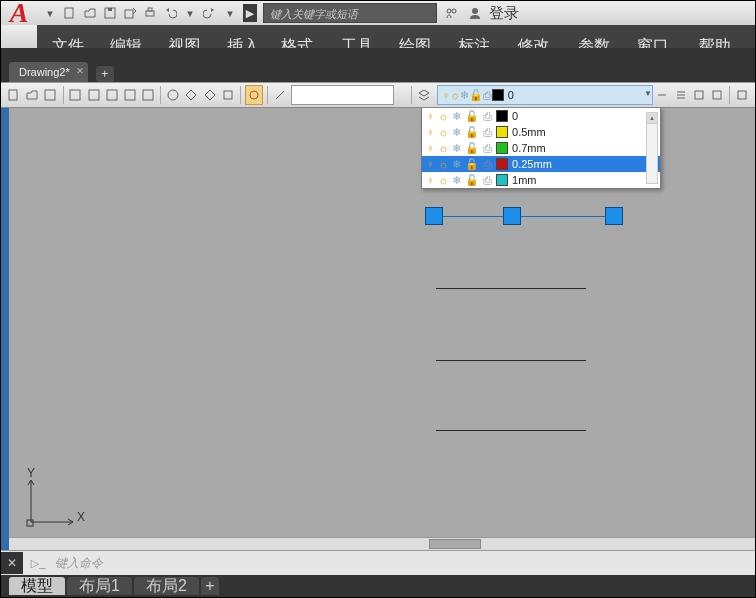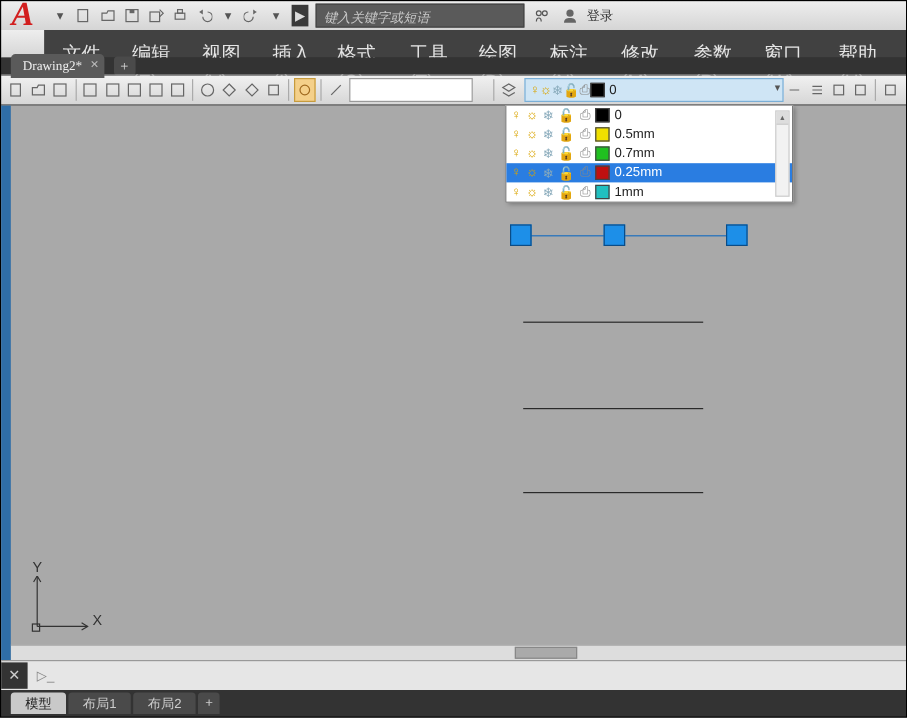--- a/index.html
+++ b/index.html
@@ -4,30 +4,30 @@
 <style>
   html,body{margin:0;padding:0;font-family:"Microsoft YaHei","SimSun",Arial,sans-serif;font-size:11px;background:#333;width:756px;height:598px;overflow:hidden;}
   .outer{width:756px;height:598px;background:#2a2a2a;border:1px solid #000;box-sizing:border-box;display:flex;flex-direction:column;}
   
   .titlebar{height:24px;background:linear-gradient(#eeeeee,#d5d5d5);display:flex;align-items:center;font-size:11px;color:#333;position:relative;}
   .qat{display:flex;align-items:center;gap:2px;padding:0 4px;}
   .qat .qbtn{width:16px;height:16px;border:1px solid transparent;display:flex;align-items:center;justify-content:center;color:#555;}
   .tcenter{flex:1;text-align:center;font-size:12px;color:#222;}
   .tsearch{width:160px;height:18px;background:#5a5a5a;color:#c8c8c8;border:1px solid #444;padding:0 6px;display:flex;align-items:flex-end;font-style:italic;font-size:11px;margin:0 4px;}
   .tarrow{width:14px;height:18px;background:#3a3a3a;display:flex;align-items:center;justify-content:center;color:#ddd;margin-right:2px;}
-  .tright{display:flex;align-items:center;gap:4px;color:#333;padding-right:8px;font-size:11px;}
+  .tright{display:flex;align-items:flex-end;gap:4px;color:#333;padding-right:8px;font-size:15px;}
   .ticon{width:20px;height:20px;display:flex;align-items:center;justify-content:center;color:#444;}
   
   .appcol{width:36px;background:linear-gradient(#eeeeee,#d5d5d5);display:flex;align-items:flex-start;justify-content:center;}
   .applogo{display:flex;align-items:center;justify-content:center;color:#d21f1f;font-weight:bold;font-size:28px;font-family:Georgia,serif;font-style:italic;width:36px;height:32px;}
   
   .menubar{height:23px;background:#414141;display:flex;align-items:center;padding:0 6px;}
   .menubar .mitem{color:#e5e5e5;padding:0 9px;font-size:16px;line-height:23px;margin-top:40px;}
   
-  .tabrow{height:14px;background:#333;display:flex;align-items:center;padding-left:8px;font-family:Liberation Serif, serif;}
+  .tabrow{height:34px;background:#333;display:flex;align-items:flex-end;padding-left:8px;}
   .ftab{height:20px;background:#5a5a5a;border-top-left-radius:4px;border-top-right-radius:4px;padding:0 18px 0 10px;color:#eee;font-size:11px;display:flex;align-items:center;position:relative;margin-right:8px;}
   .ftab .x{position:absolute;right:4px;top:4px;font-size:9px;color:#bbb;}
   .addtab{width:18px;height:16px;background:#4a4a4a;border-radius:3px;color:#ddd;display:flex;align-items:center;justify-content:center;font-size:12px;}
   
   .toolbar{height:24px;background:linear-gradient(#f1f1f1,#d6d6d6);border-top:1px solid #999;border-bottom:1px solid #888;display:flex;align-items:center;padding:0 4px;}
   .tbtn{width:18px;height:18px;display:flex;align-items:center;justify-content:center;color:#666;margin:0 1px;}
   .tsep{width:1px;height:18px;background:#aaa;margin:0 3px;}
   .layerdrop{height:18px;width:230px;border:1px solid #7aaed6;background:#cfe5f5;display:flex;align-items:center;padding:0 4px;margin-left:4px;position:relative;font-size:11px;color:#222;}
   .layerdrop .chev{position:absolute;right:2px;top:2px;font-size:9px;color:#555;}
   .blankfield{height:18px;width:112px;border:1px solid #999;background:#fff;margin-left:2px;}
@@ -51,21 +51,21 @@
   .grip{position:absolute;width:16px;height:16px;background:#1d8fe8;border:1px solid #0a4c87;}
   .ucs{position:absolute;left:16px;bottom:20px;color:#333;font-size:12px;}
   .ucs svg{stroke:#333;}
   
   .cmdbar{height:24px;background:#e6e6e6;display:flex;align-items:center;border-top:1px solid #999;}
   .cmdclose{width:22px;height:22px;background:#333;color:#ccc;display:flex;align-items:center;justify-content:center;font-size:12px;}
   .cmdarrow{width:22px;height:22px;background:#e6e6e6;color:#888;display:flex;align-items:center;justify-content:center;margin-left:4px;}
   .cmdinput{flex:1;color:#9a9a9a;font-style:italic;padding-left:6px;font-size:12px;}
   
   .btabs{height:22px;background:#333;display:flex;align-items:center;padding-left:8px;gap:2px;}
-  .btab{height:18px;padding:0 12px;border-top-left-radius:3px;border-top-right-radius:3px;background:#4a4a4a;color:#ccc;font-size:11px;display:flex;align-items:center;}
+  .btab{height:18px;padding:0 12px;border-top-left-radius:3px;border-top-right-radius:3px;background:#4a4a4a;color:#ccc;font-size:16px;display:flex;align-items:center;}
   .btab.active{background:#c9c9c9;color:#222;}
   .btab.add{width:18px;padding:0;justify-content:center;}
   
   .row2{display:flex;height:23px;}
   svg{display:block;}
 </style>
 </head>
 <body>
 
 <div class="outer">
@@ -364,20 +364,21 @@
     </div>
 
     <div style="position:absolute;left:0;right:0;bottom:0;height:12px;background:#ddd;border-top:1px solid #999;">
       <div style="position:absolute;left:420px;width:50px;top:1px;bottom:1px;background:#aaa;border:1px solid #888;"></div>
     </div>
   </div>
 
   <div class="cmdbar">
     <div class="cmdclose">✕</div>
     <div class="cmdarrow">▷_</div>
+    <div class="cmdinput">键入命令</div>
   </div>
 
   <div class="btabs">
     <div class="btab active">模型</div>
     <div class="btab">布局1</div>
     <div class="btab">布局2</div>
     <div class="btab add">+</div>
   </div>
 
 </div>

